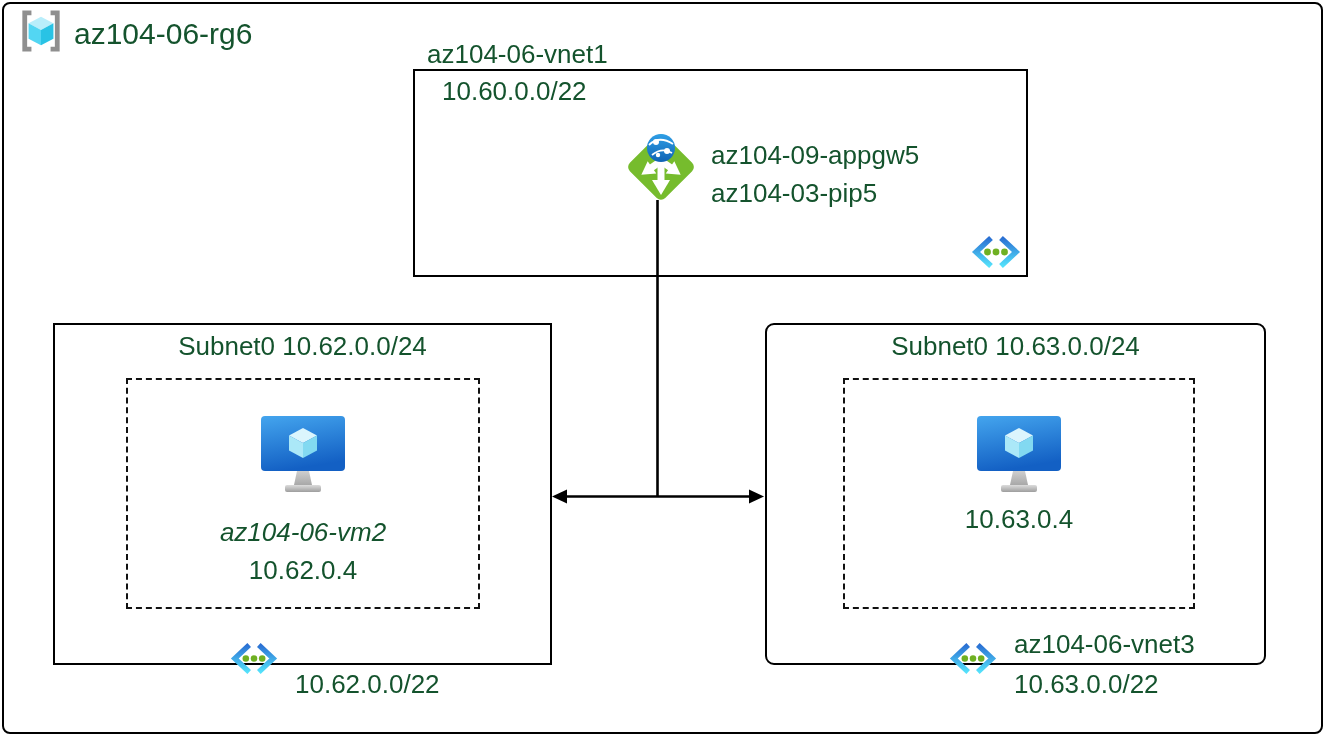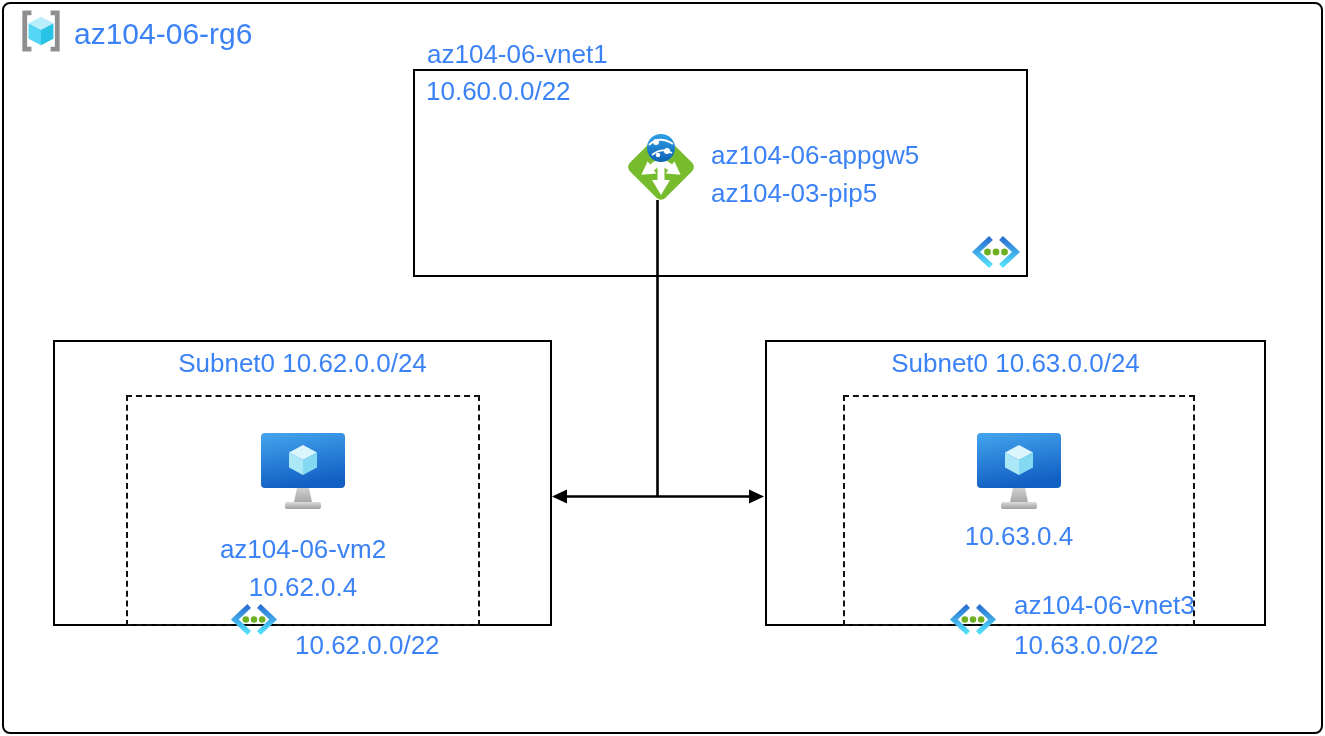--- a/index.html
+++ b/index.html
@@ -1,56 +1,56 @@
 <!DOCTYPE html>
 <html><head>
 <meta charset="utf-8">
 <style>
   html,body { margin:0; padding:0; background:#fff; }
   .canvas {
     position:relative; width:1325px; height:736px; background:#ffffff;
-    font-family:"Liberation Sans", sans-serif; color:#3b82f6; overflow:hidden;
+    font-family:"Liberation Sans", sans-serif; color:#14532d; overflow:hidden;
   }
   .outer-frame {
     position:absolute; left:2px; top:2px; right:2px; bottom:2px;
     border:2.5px solid #000; border-radius:8px;
   }
   .label { line-height:1.15; font-size:26px; white-space:nowrap; }
 
   
   .rg-header { position:absolute; left:19px; top:9px; display:flex; align-items:center; gap:11px; }
   .rg-label { font-size:30px; margin-top:2px; }
 
   
   .vnet1-title { position:absolute; left:427px; top:40px; }
   .vnet1-box {
     position:absolute; left:413px; top:69px; width:615px; height:208px;
     border:2.5px solid #000; box-sizing:border-box;
   }
-  .vnet1-cidr { position:absolute; left:11px; top:6px; }
+  .vnet1-cidr { position:absolute; left:27px; top:6px; }
   .appgw-icon { position:absolute; left:204px; top:54px; }
   .appgw-labels { position:absolute; left:296px; top:70px; }
   .appgw-labels .label { height:38px; }
   .vnet1-badge { position:absolute; right:4px; bottom:2px; }
 
   
   .subnet-box {
-    position:absolute; top:340px; width:499px; height:286px;
+    position:absolute; top:323px; width:499px; height:342px;
     border:2.5px solid #000; box-sizing:border-box;
   }
   .subnet-box.left  { left:53px; }
-  .subnet-box.right { left:765px; width:501px; }
+  .subnet-box.right { left:765px; width:501px;border-radius:9px; }
   .subnet-header { margin-top:7px; text-align:center; }
   .dashed-box {
     position:absolute; left:71px; top:53px; width:354px; height:231px;
     border:2.2px dashed #111; box-sizing:border-box;
     display:flex; flex-direction:column; align-items:center; padding-top:35px;
   }
   .subnet-box.right .dashed-box { left:76px; width:352px; }
-  .vm-name { margin-top:21px; text-align:center; }
+  .vm-name { margin-top:21px; text-align:center;font-style:italic; }
   .vm-ip   { margin-top:8px;  text-align:center; }
 
   .vnet-badge { position:absolute; left:174px; bottom:-16px; }
   .subnet-box.right .vnet-badge { left:181px; }
   .vnet-name { position:absolute; left:240px; bottom:3px; }
   .vnet-cidr { position:absolute; left:240px; bottom:-37px; }
   .subnet-box.right .vnet-name,
   .subnet-box.right .vnet-cidr { left:247px; }
 
   .connectors { position:absolute; left:0; top:0; pointer-events:none; }
@@ -122,21 +122,21 @@
         <circle cx="42" cy="23" r="14" fill="url(#globeGrad)"></circle>
         <path d="M30 20 Q40 10 54 19" stroke="#fff" stroke-width="1.8" fill="none"></path>
         <path d="M33 30 Q43 22 53 28" stroke="#fff" stroke-width="1.8" fill="none"></path>
         <circle cx="37" cy="17" r="3" fill="#fff"></circle>
         <circle cx="48" cy="26" r="3" fill="#fff"></circle>
         <circle cx="39" cy="30" r="2.2" fill="#fff"></circle>
       </svg>
     </div>
 
     <div class="appgw-labels">
-      <div class="label">az104-06-appgw5</div>
+      <div class="label">az104-09-appgw5</div>
       <div class="label">az104-03-pip5</div>
     </div>
 
     <div class="vnet1-badge">
       <svg width="52" height="34" viewBox="0 0 52 34">
         <path d="M21 3 L6 17 L21 31" fill="none" stroke="url(#vnetGrad)" stroke-width="5.5"></path>
         <path d="M31 3 L46 17 L31 31" fill="none" stroke="url(#vnetGrad)" stroke-width="5.5"></path>
         <circle cx="17.5" cy="17" r="3.4" fill="#6fb022"></circle>
         <circle cx="26" cy="17" r="3.4" fill="#6fb022"></circle>
         <circle cx="34.5" cy="17" r="3.4" fill="#6fb022"></circle>

